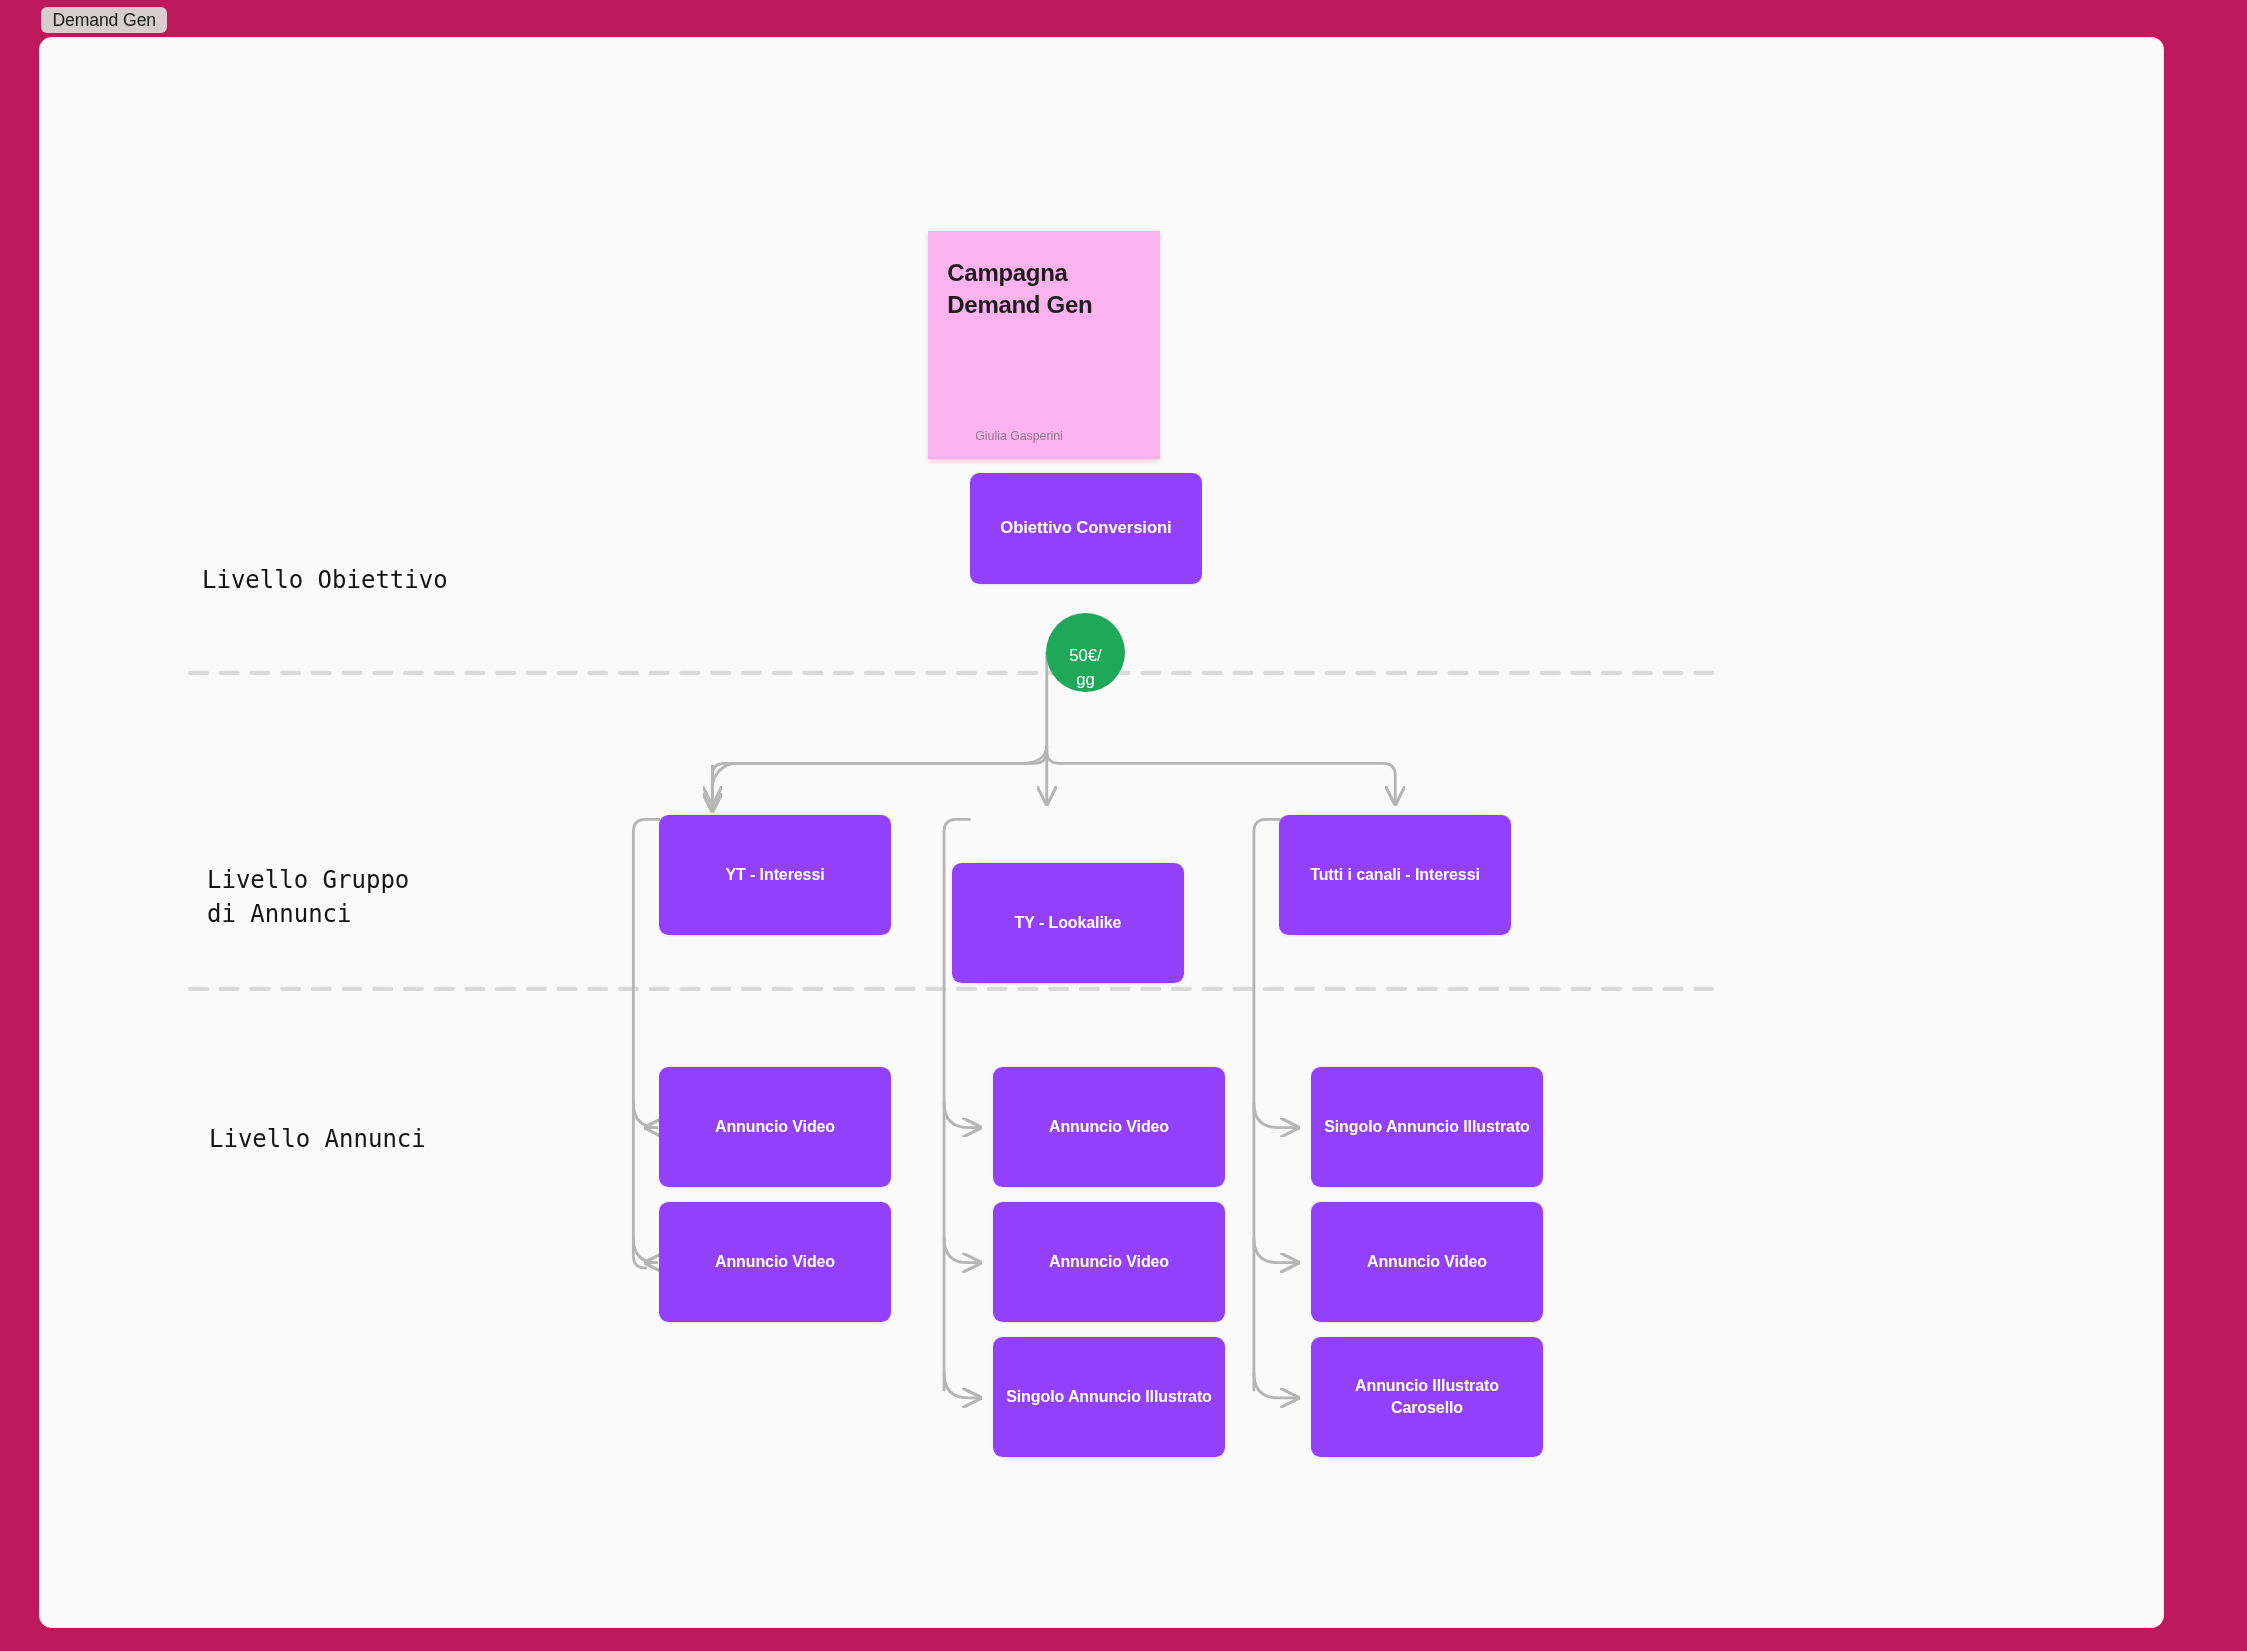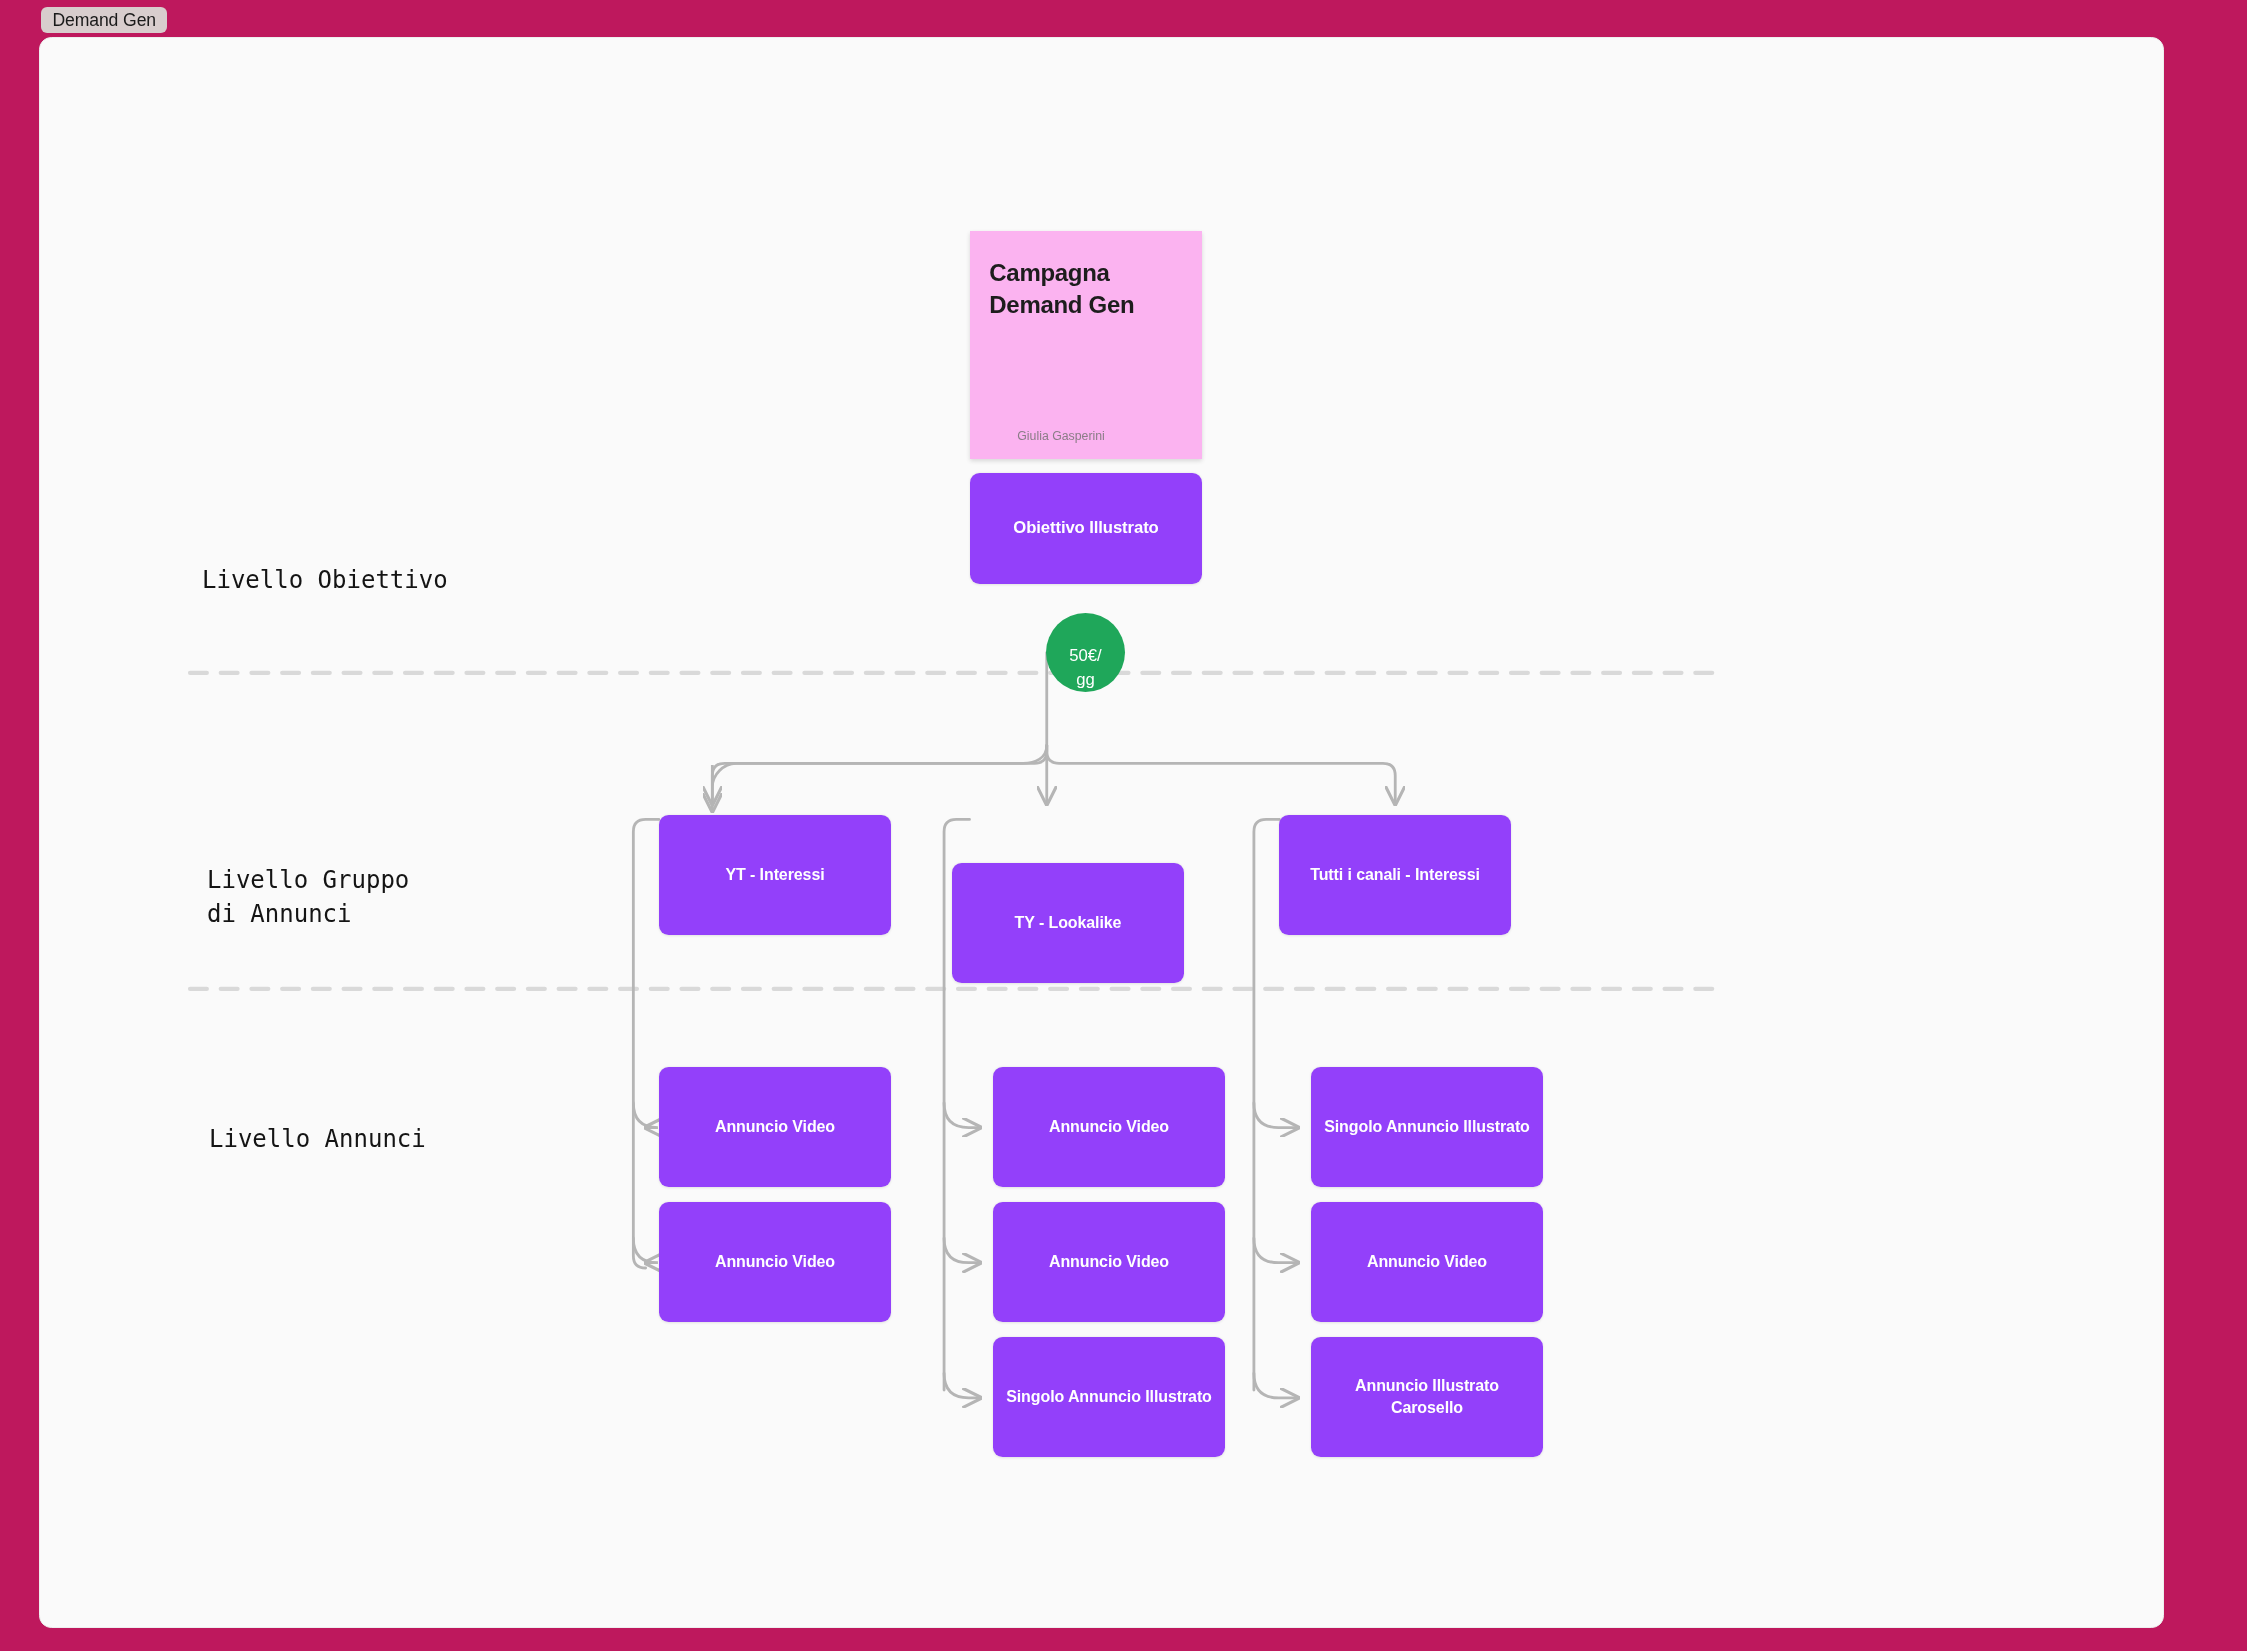--- a/index.html
+++ b/index.html
@@ -69,21 +69,21 @@
     white-space: pre;
     letter-spacing: 0px;
   }
   .level-campagna { left: 162px; top: 525px; }
   .level-gruppo   { left: 167px; top: 825px; }
   .level-annunci  { left: 169px; top: 1058px; margin-top: 26px; }
 
   
   .sticky {
     position: absolute;
-    left: 930px;
+    left: 888px;
     top: 193px;
     width: 232px;
     height: 228px;
     background: #fbb3f0;
     box-shadow: 0 1.8px 4.4px rgba(0,0,0,0.14);
     padding: 26px 19.3px 16px 19.3px;
     display: flex;
     flex-direction: column;
   }
   .sticky-title {
@@ -216,21 +216,21 @@
 di Annunci</div>
     <div class="level-label level-annunci">Livello Annunci</div>
 
     <div class="sticky">
       <div class="sticky-title">Campagna
 Demand Gen</div>
       <div class="sticky-author">Giulia Gasperini</div>
     </div>
 
     <div class="node node-objective">
-      <span>Obiettivo Illustrato</span>
+      <span>Obiettivo Conversioni</span>
     </div>
 
     <div class="budget">
       <span>50€/
 gg</span>
     </div>
 
     <div class="node node-group g0">
       <span>YT - Interessi</span>
     </div>

